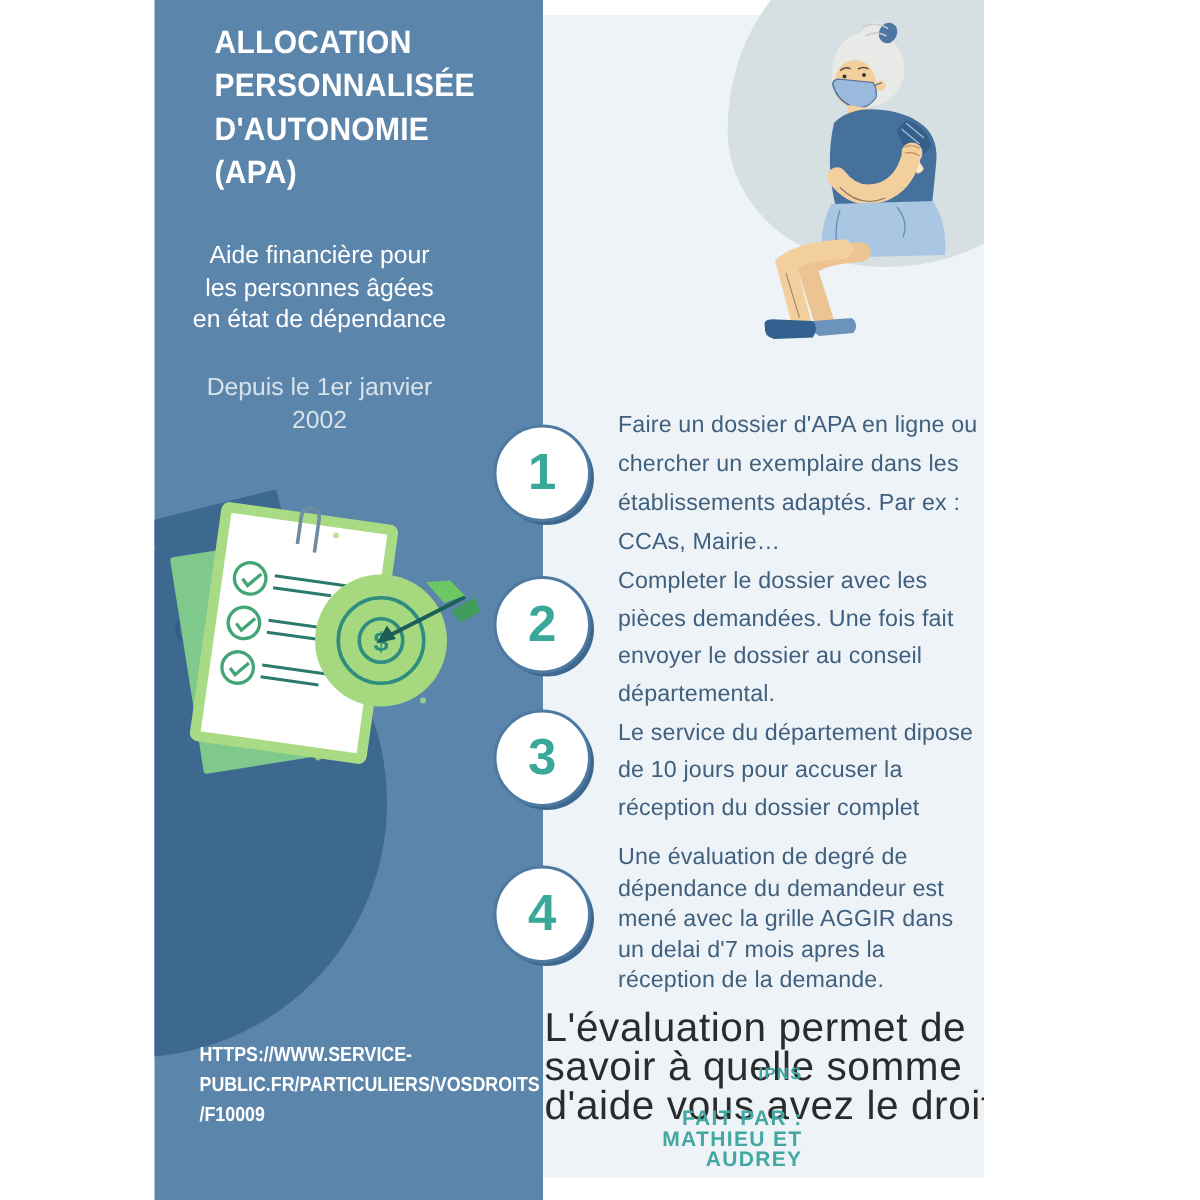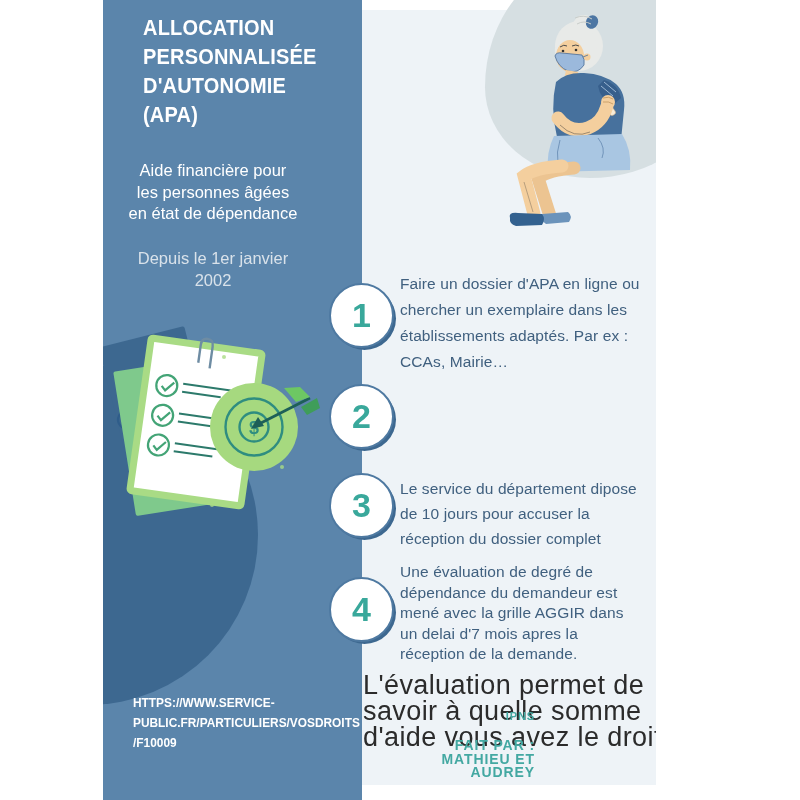--- a/index.html
+++ b/index.html
@@ -29,21 +29,21 @@
          transform:scaleX(.88); transform-origin:left top; }
 
   
   .badge { left:329px; width:65px; height:65px; border-radius:50%; background:#ffffff;
            border:2.5px solid #4e79a1; box-shadow:3px 3px 0 -1px #3d6890; z-index:4;
            display:flex; align-items:center; justify-content:center; }
   .badge span { color:#39a89b; font-size:34px; font-weight:bold; }
   .b1 { top:283px; } .b2 { top:384px; } .b3 { top:473px; } .b4 { top:577px; }
 
   
-  .step { left:400px; width:265px; color:#40607f; font-size:15.5px; letter-spacing:.1px; z-index:3; }
+  .step { left:412px; width:265px; color:#40607f; font-size:15.5px; letter-spacing:.1px; z-index:3; }
   .s1 { top:271px; line-height:26px; }
   .s2 { top:375px; line-height:25px; }
   .s3 { top:476px; line-height:25px; }
   .s4 { top:562px; line-height:20.5px; }
 
   .statement { left:363px; top:672px; width:268px; text-align:center; color:#2b2b2b;
                font-size:27px; line-height:26px; letter-spacing:.4px; z-index:3; }
   .ipns { right:121px; top:710px; text-align:right; color:#43a8a2; font-weight:bold;
           font-size:11px; letter-spacing:.9px; z-index:3;padding-left:36px; }
   .madeby { right:121px; top:739px; text-align:right; color:#43a8a2; font-weight:bold;
@@ -154,20 +154,24 @@
       <span>3</span>
     </div>
   <div class="abs badge b4">
       <span>4</span>
     </div>
 
   <div class="abs step s1 pre">Faire un dossier d'APA en ligne ou
 chercher un exemplaire dans les
 établissements adaptés. Par ex :
 CCAs, Mairie…</div>
+  <div class="abs step s2 pre">Completer le dossier avec les
+pièces demandées. Une fois fait
+envoyer le dossier au conseil
+départemental.</div>
   <div class="abs step s3 pre">Le service du département dipose
 de 10 jours pour accuser la
 réception du dossier complet</div>
   <div class="abs step s4 pre">Une évaluation de degré de
 dépendance du demandeur est
 mené avec la grille AGGIR dans
 un delai d'7 mois apres la
 réception de la demande.</div>
 
   <div class="abs statement pre">L'évaluation permet de

